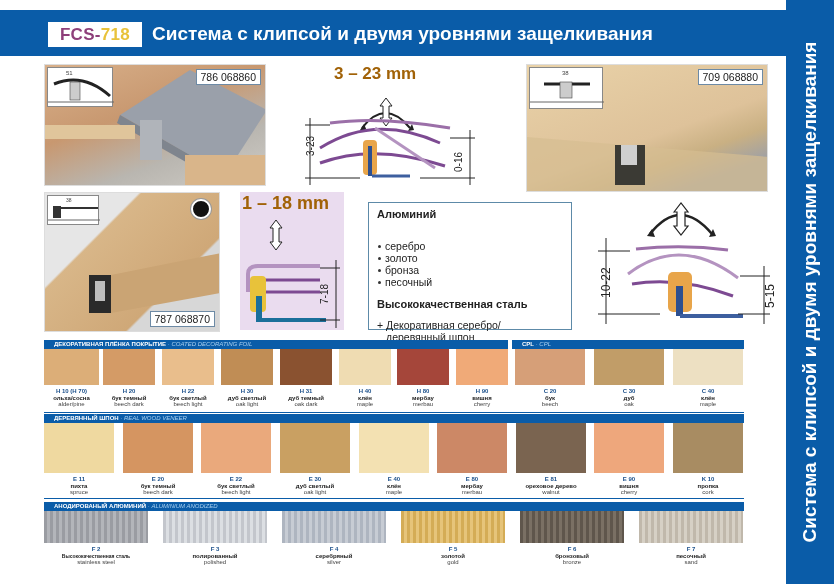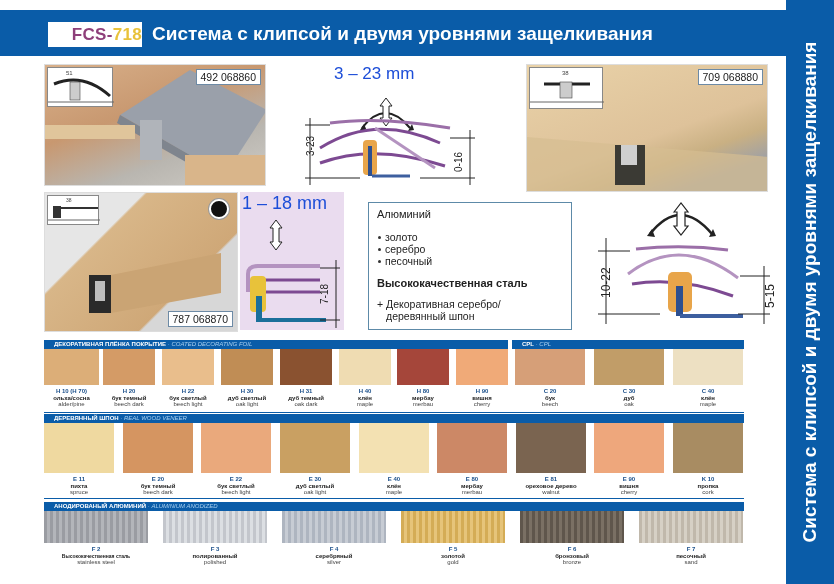--- a/index.html
+++ b/index.html
@@ -1,31 +1,31 @@
 <!DOCTYPE html>
 <html><head>
 <meta charset="utf-8">
 <style>
 *{box-sizing:border-box;margin:0;padding:0}
 html,body{width:834px;height:584px;background:#ffffff;overflow:hidden}
 body{position:relative;font-family:"Liberation Sans",sans-serif;color:#222}
 .abs{position:absolute}
 #header{left:0;top:10px;width:786px;height:46px;background:#0a5ca8}
-#badge{left:48px;top:22px;width:94px;height:25px;background:#fff;font-weight:bold;font-size:17px;line-height:25px;text-align:right;letter-spacing:.3px}
+#badge{left:48px;top:22px;width:94px;height:25px;background:#fff;font-weight:bold;font-size:17px;line-height:25px;text-align:center;letter-spacing:.3px}
 #badge .p{color:#8e3f7a}
 #badge .y{color:#e8c23a}
 #title{left:152px;top:21px;color:#fff;font-weight:bold;font-size:19px;line-height:26px;white-space:nowrap}
 #sidebar{left:786px;top:0;width:48px;height:584px;background:#0a5ca8}
 #sidetext{position:absolute;left:50%;top:50%;transform:translate(-50%,-50%) rotate(-90deg);color:#fff;font-weight:bold;font-size:19px;white-space:nowrap}
 .photo{overflow:hidden;border:1px solid #ddd}
 .code{position:absolute;background:#fff;border:1px solid #6d8aa5;font-size:10.5px;padding:1px 4px;color:#222}
 .inset{position:absolute;background:#fff;border:1px solid #888}
-.dimlabel{position:absolute;color:#1d4ed8;font-weight:normal;font-size:17px;white-space:nowrap}
+.dimlabel{position:absolute;color:#a16207;font-weight:bold;font-size:17px;white-space:nowrap}
 #infobox{left:368px;top:202px;width:204px;height:128px;border:1px solid #5d8aa8;background:#fff;padding:5px 8px;font-size:10.5px;line-height:12px}
-#infobox .h{font-weight:normal;font-size:11px;margin-bottom:11px}
+#infobox .h{font-weight:bold;font-size:11px;margin-bottom:20px}
 #infobox .li{padding-left:8px;position:relative}
 #infobox .li:before{content:"";position:absolute;left:1px;top:5px;width:3px;height:3px;background:#333;border-radius:50%}
 #infobox .h2{font-weight:bold;font-size:11px;margin-top:10px;margin-bottom:9px}
 .secbar{position:absolute;height:9px;background:#0a5ca8;color:#fff;font-size:6px;font-weight:bold;line-height:9px;padding-left:10px;white-space:nowrap}
 .secbar i{font-weight:normal;color:#a8d0f0}
 .secline{position:absolute;height:2px;background:#0a5ca8}
 .sw{position:absolute}
 .sw .img{width:100%;border:0}
 .sw .c{text-align:center;font-size:6px;font-weight:bold;color:#1a4f8a;margin-top:3px}
 .sw .ru{text-align:center;font-size:6px;font-weight:bold;color:#222;margin-top:1px}
@@ -51,21 +51,21 @@
     <rect x="140" y="90" width="82" height="30" fill="#d9b58a"></rect>
   </svg>
   <div class="inset" style="left:2px;top:2px;width:66px;height:40px">
     <div style="position:absolute;left:18px;top:2px;font-size:6px;color:#444">51</div>
     <svg width="66" height="40" style="position:absolute;left:0;top:0">
         <path d="M6,16 Q35,4 62,28" stroke="#222" stroke-width="3" fill="none"></path>
         <rect x="22" y="14" width="10" height="18" fill="#ccc" stroke="#444" stroke-width=".6"></rect>
         <line x1="0" y1="34" x2="66" y2="34" stroke="#666"></line>
       </svg>
   </div>
-  <div class="code" style="right:4px;top:4px">492 068860</div>
+  <div class="code" style="right:4px;top:4px">786 068860</div>
 </div>
 
 <div class="dimlabel" style="left:334px;top:64px">3 – 23 mm</div>
 <svg class="abs" width="200" height="100" style="left:300px;top:88px">
   <path d="M62,40 Q85,10 110,40" stroke="#222" stroke-width="2" fill="none"></path>
   <polygon points="60,42 64,36 67,43" fill="#222"></polygon>
     <polygon points="108,43 112,36 114,42" fill="#222"></polygon>
   <path d="M80,18 l6,-8 l6,8 h-3 v12 h3 l-6,8 l-6,-8 h3 v-12z" fill="#fff" stroke="#222" stroke-width="1"></path>
   <path d="M30,35 Q80,28 150,40" stroke="#9b6fa8" stroke-width="3" fill="none"></path>
   <path d="M20,60 Q75,25 140,55" stroke="#7d4a92" stroke-width="3" fill="none"></path>
@@ -94,21 +94,21 @@
     <div style="position:absolute;left:32px;top:2px;font-size:6px;color:#444">38</div>
     <svg width="74" height="42" style="position:absolute;left:0;top:0">
         <path d="M14,16 h46" stroke="#222" stroke-width="3"></path>
         <rect x="30" y="14" width="12" height="16" fill="#ccc" stroke="#444" stroke-width=".6"></rect>
         <line x1="0" y1="34" x2="74" y2="34" stroke="#666"></line>
       </svg>
   </div>
   <div class="code" style="right:4px;top:4px">709 068880</div>
 </div>
 
-<div class="abs photo" style="left:44px;top:192px;width:194px;height:140px;background:linear-gradient(135deg,#e6e6e6 0%,#e6e6e6 30%,#d8b688 31%,#cfa878 70%,#d7d7d7 71%)">
+<div class="abs photo" style="left:44px;top:192px;width:176px;height:140px;background:linear-gradient(135deg,#e6e6e6 0%,#e6e6e6 30%,#d8b688 31%,#cfa878 70%,#d7d7d7 71%)">
   <svg width="176" height="140" style="position:absolute;left:0;top:0">
     <rect x="44" y="82" width="22" height="38" fill="#2a2a2a"></rect>
     <rect x="50" y="88" width="10" height="20" fill="#bdbdbd"></rect>
     <polygon points="66,82 176,60 176,100 66,120" fill="#caa474"></polygon>
   </svg>
   <div class="inset" style="left:2px;top:2px;width:52px;height:30px">
     <div style="position:absolute;left:18px;top:1px;font-size:5px;color:#444">38</div>
     <svg width="52" height="30" style="position:absolute;left:0;top:0">
         <rect x="5" y="10" width="8" height="12" fill="#333"></rect>
         <line x1="13" y1="12" x2="50" y2="12" stroke="#333" stroke-width="2"></line>
@@ -131,22 +131,23 @@
     <path d="M16,128 H86" stroke="#1a6f9a" stroke-width="4"></path>
     <line x1="80" y1="76" x2="100" y2="76" stroke="#222"></line>
       <line x1="80" y1="128" x2="100" y2="128" stroke="#222"></line>
     <line x1="96" y1="68" x2="96" y2="136" stroke="#222"></line>
     <text x="88" y="112" font-size="10" fill="#222" transform="rotate(-90 88 112)" font-family="Liberation Sans, sans-serif">7-18</text>
   </svg>
 </div>
 
 <div id="infobox" class="abs">
   <div class="h">Алюминий</div>
+  <div class="li">серебро</div>
   <div class="li">золото</div>
-  <div class="li">серебро</div>
+  <div class="li">бронза</div>
   <div class="li">песочный</div>
   <div class="h2">Высококачественная сталь</div>
   <div>+ Декоративная серебро/</div>
   <div style="padding-left:9px">деревянный шпон</div>
 </div>
 
 <svg class="abs" width="196" height="130" style="left:588px;top:196px">
   <path d="M62,38 Q92,0 124,38" stroke="#222" stroke-width="2.5" fill="none"></path>
   <polygon points="59,40 64,33 67,41" fill="#222"></polygon>
     <polygon points="121,41 125,33 128,40" fill="#222"></polygon>

